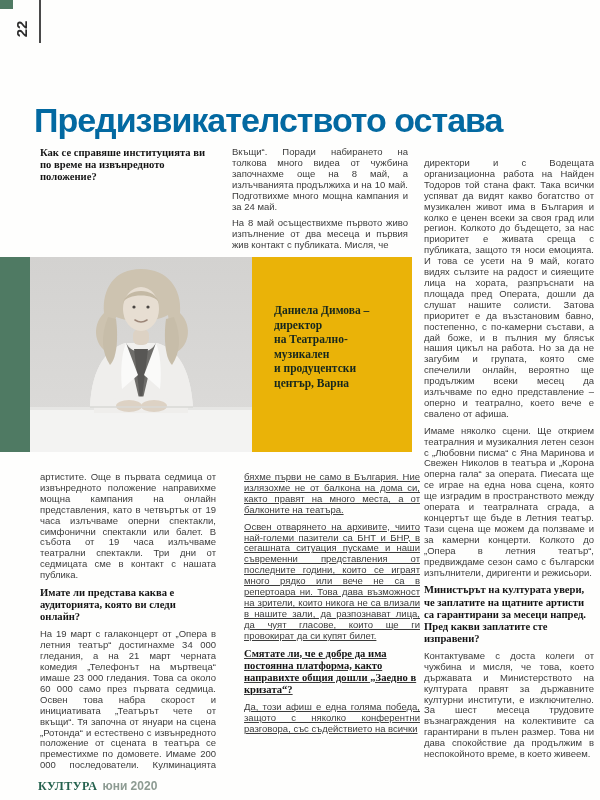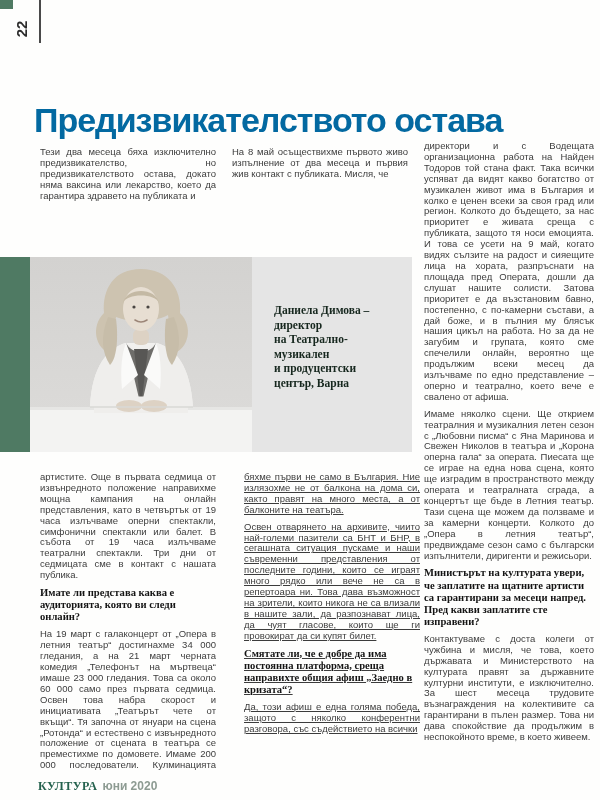--- a/index.html
+++ b/index.html
@@ -29,21 +29,21 @@
   }
   .col p { margin:0 0 6px 0; }
   .q {
     font-family:"Liberation Serif", serif; font-weight:bold;
     font-size:10.6px; line-height:12.1px; color:#141414;
     text-align:left; margin:0 0 5px 0;
   }
 
   .col1-top  { left:40px;  top:147px; width:176px; height:108px; overflow:hidden; }
   .col2-top  { left:232px; top:147px; width:176px; height:108px; overflow:hidden; }
-  .col3      { left:424px; top:141px; width:170px; height:625px; overflow:hidden; }
+  .col3      { left:424px; top:158px; width:170px; height:625px; overflow:hidden; }
   .col1-bot  { left:40px;  top:472px; width:176px; height:300px; overflow:hidden; }
   .col2-bot  { left:244px; top:472px; width:176px; height:310px; overflow:hidden;text-decoration:underline; }
 
   .photo-block { position:absolute; left:0; top:257px; width:412px; height:195px; display:flex; z-index:5; }
   .photo-strip { width:30px; height:100%; }
   .photo-frame { width:222px; height:100%; background:#d8d7d5; }
   .photo-frame svg { display:block; }
   .caption-panel {
     width:160px; height:100%; box-sizing:border-box;
     padding:46px 14px 0 22px;
@@ -66,24 +66,25 @@
 
 <div class="page">
 
   <div class="corner-square" style="background:#4f7a63"></div>
   <div class="page-number">22</div>
   <div class="corner-line"></div>
 
   <h1 class="headline">Предизвикателството остава</h1>
 
   <div class="col col1-top">
-    <p>Тези два месеца бяха изключително предизвикателство, но предизвикателството остава, докато няма ваксина или лекарство, което да гарантира здравето на публиката и</p>
+    <p class="q">Как се справяше институцията ви по време на извънредното положение?</p>
   </div>
 
   <div class="col col2-top">
+    <p>Вкъщи“. Поради набирането на толкова много видеа от чужбина започнахме още на 8 май, а излъчванията продължиха и на 10 май. Подготвихме много мощна кампания и за 24 май.</p>
     <p>На 8 май осъществихме първото живо изпълнение от два месеца и първия жив контакт с публиката. Мисля, че</p>
   </div>
 
   <div class="col col3">
     <p>директори и с Водещата организационна работа на Найден Тодоров той стана факт. Така всички успяват да видят какво богатство от музикален живот има в България и колко е ценен всеки за своя град или регион. Колкото до бъдещето, за нас приоритет е живата среща с публиката, защото тя носи емоцията. И това се усети на 9 май, когато видях сълзите на радост и сияещите лица на хората, разпръснати на площада пред Операта, дошли да слушат нашите солисти. Затова приоритет е да възстановим бавно, постепенно, с по-камерни състави, а дай боже, и в пълния му блясък нашия цикъл на работа. Но за да не загубим и групата, която сме спечелили онлайн, вероятно ще продължим всеки месец да излъчваме по едно представление – оперно и театрално, което вече е свалено от афиша.</p>
     <p>Имаме няколко сцени. Ще открием театралния и музикалния летен сезон с „Любовни писма“ с Яна Маринова и Свежен Николов в театъра и „Корона оперна гала“ за операта. Пиесата ще се играе на една нова сцена, която ще изградим в пространството между операта и театралната сграда, а концертът ще бъде в Летния театър. Тази сцена ще можем да ползваме и за камерни концерти. Колкото до „Опера в летния театър“, предвиждаме сезон само с български изпълнители, диригенти и режисьори.</p>
     <p class="q">Министърът на културата увери, че заплатите на щатните артисти са гарантирани за месеци напред. Пред какви заплатите сте изправени?</p>
     <p>Контактуваме с доста колеги от чужбина и мисля, че това, което държавата и Министерството на културата правят за държавните културни институти, е изключително. За шест месеца трудовите възнаграждения на колективите са гарантирани в пълен размер. Това ни дава спокойствие да продължим в неспокойното време, в което живеем.</p>
 
   </div>
@@ -125,40 +126,40 @@
 
         <path d="M78 60 C70 80 72 96 80 108 C88 100 88 76 86 62 Z" fill="#c7bda9"></path>
         <path d="M144 60 C152 80 150 96 142 108 C134 100 134 76 136 62 Z" fill="#c7bda9"></path>
 
         <path d="M64 150 C80 136 142 136 158 150 L158 156 L64 156 Z" fill="#efeeec"></path>
         <ellipse cx="99" cy="149" rx="13" ry="6" fill="#ddd2c4"></ellipse>
         <ellipse cx="124" cy="149" rx="13" ry="6" fill="#ddd2c4"></ellipse>
         <path d="M60 150 L163 150" stroke="#d9d8d6" stroke-width="1.5"></path>
       </svg>
     </div>
-    <div class="caption-panel" style="background:#e5e5e5">
+    <div class="caption-panel" style="background:#eab308">
       <div class="caption-text">Даниела Димова –
 директор
 на Театрално-
 музикален
 и продуцентски
 център, Варна</div>
     </div>
   </div>
 
   <div class="col col1-bot">
     <p>артистите. Още в първата седмица от извънредното положение направихме мощна кампания на онлайн представления, като в четвъртък от 19 часа излъчваме оперни спектакли, симфонични спектакли или балет. В събота от 19 часа излъчваме театрални спектакли. Три дни от седмицата сме в контакт с нашата публика.</p>
     <p class="q">Имате ли представа каква е аудиторията, която ви следи онлайн?</p>
     <p>На 19 март с галаконцерт от „Опера в летния театър“ достигнахме 34 000 гледания, а на 21 март черната комедия „Телефонът на мъртвеца“ имаше 23 000 гледания. Това са около 60 000 само през първата седмица. Освен това набра скорост и инициативата „Театърът чете от вкъщи“. Тя започна от януари на сцена „Ротонда“ и естествено с извънредното положение от сцената в театъра се преместихме по домовете. Имаме 200 000 последователи. Кулминацията беше на 9 май, като инициативата се превърна в „Европа чете от</p>
   </div>
 
   <div class="col col2-bot">
     <p>бяхме първи не само в България. Ние излязохме не от балкона на дома си, както правят на много места, а от балконите на театъра.</p>
     <p>Освен отварянето на архивите, чиито най-големи пазители са БНТ и БНР, в сегашната ситуация пускаме и наши съвременни представления от последните години, които се играят много рядко или вече не са в репертоара ни. Това дава възможност на зрители, които никога не са влизали в нашите зали, да разпознават лица, да чуят гласове, които ще ги провокират да си купят билет.</p>
-    <p class="q">Смятате ли, че е добре да има постоянна платформа, среща направихте общия афиш „Заедно в кризата“?</p>
+    <p class="q">Смятате ли, че е добре да има постоянна платформа, както направихте общия дошли „Заедно в кризата“?</p>
     <p>Да, този афиш е една голяма победа, защото с няколко конферентни разговора, със съдействието на всички</p>
   </div>
 
   <div class="footer">
     <span class="footer-magazine" style="color:#25624e">КУЛТУРА</span>
     <span class="footer-issue">юни 2020</span>
   </div>
 
 </div>
 

